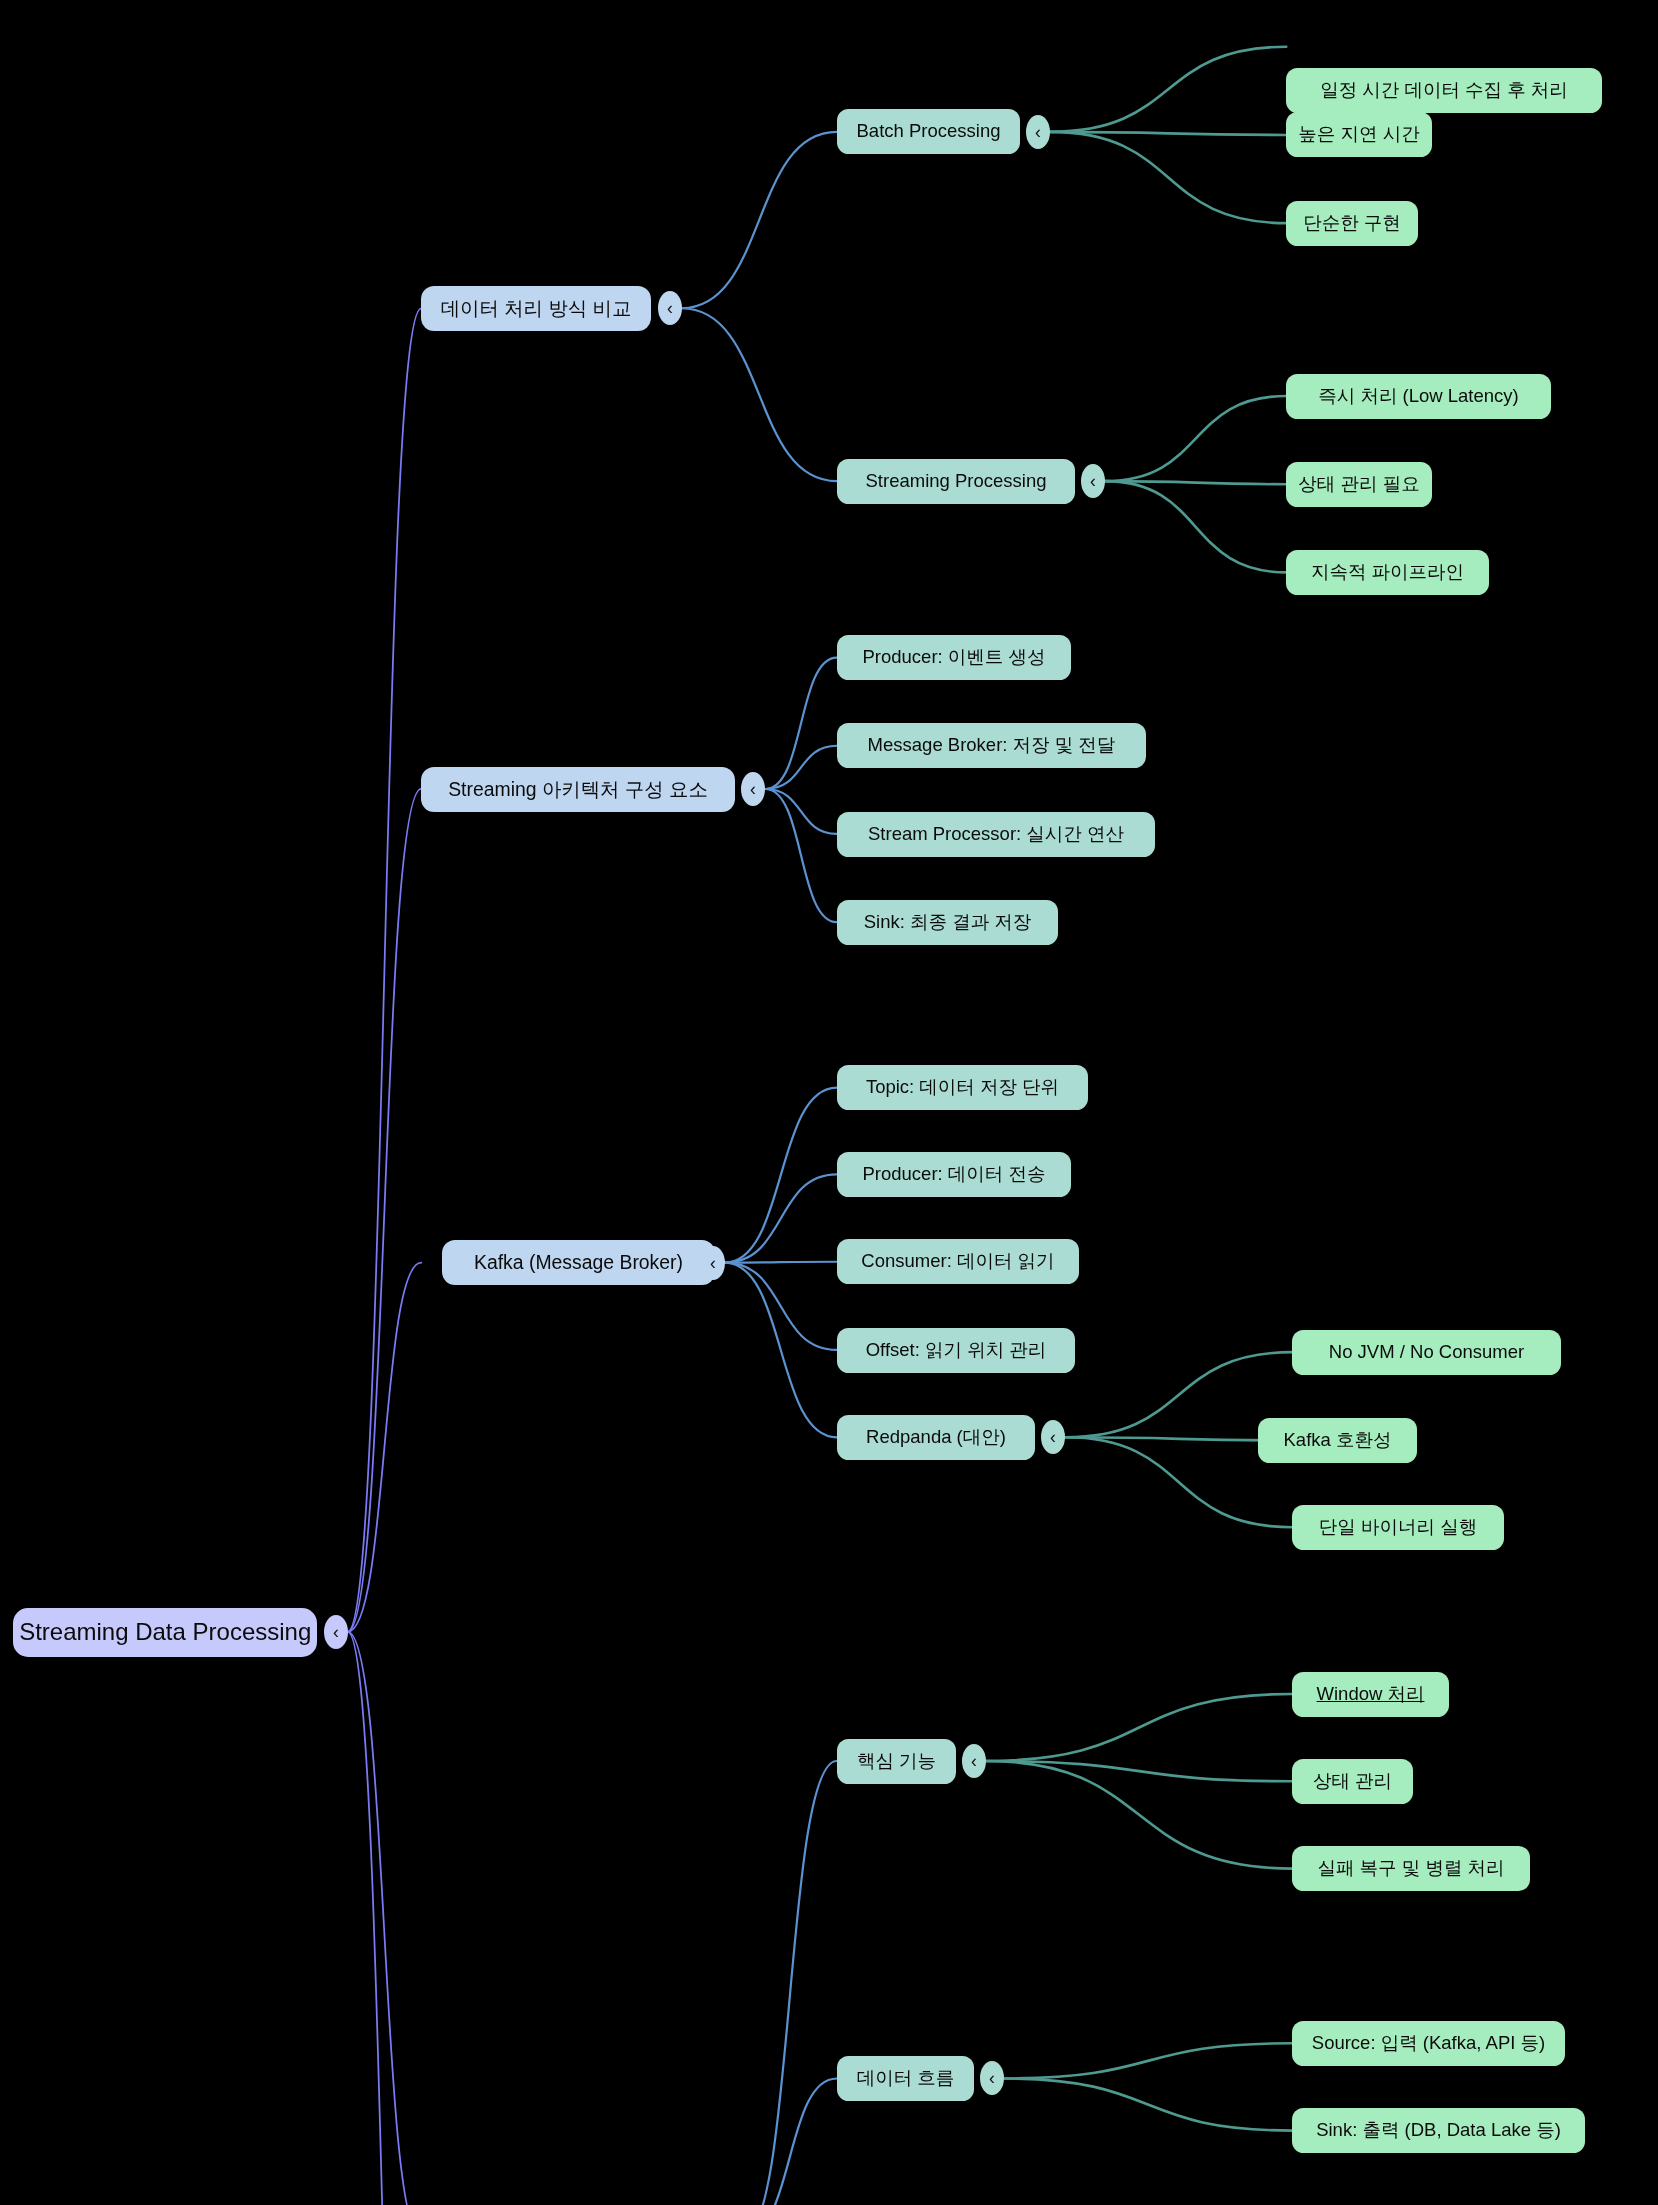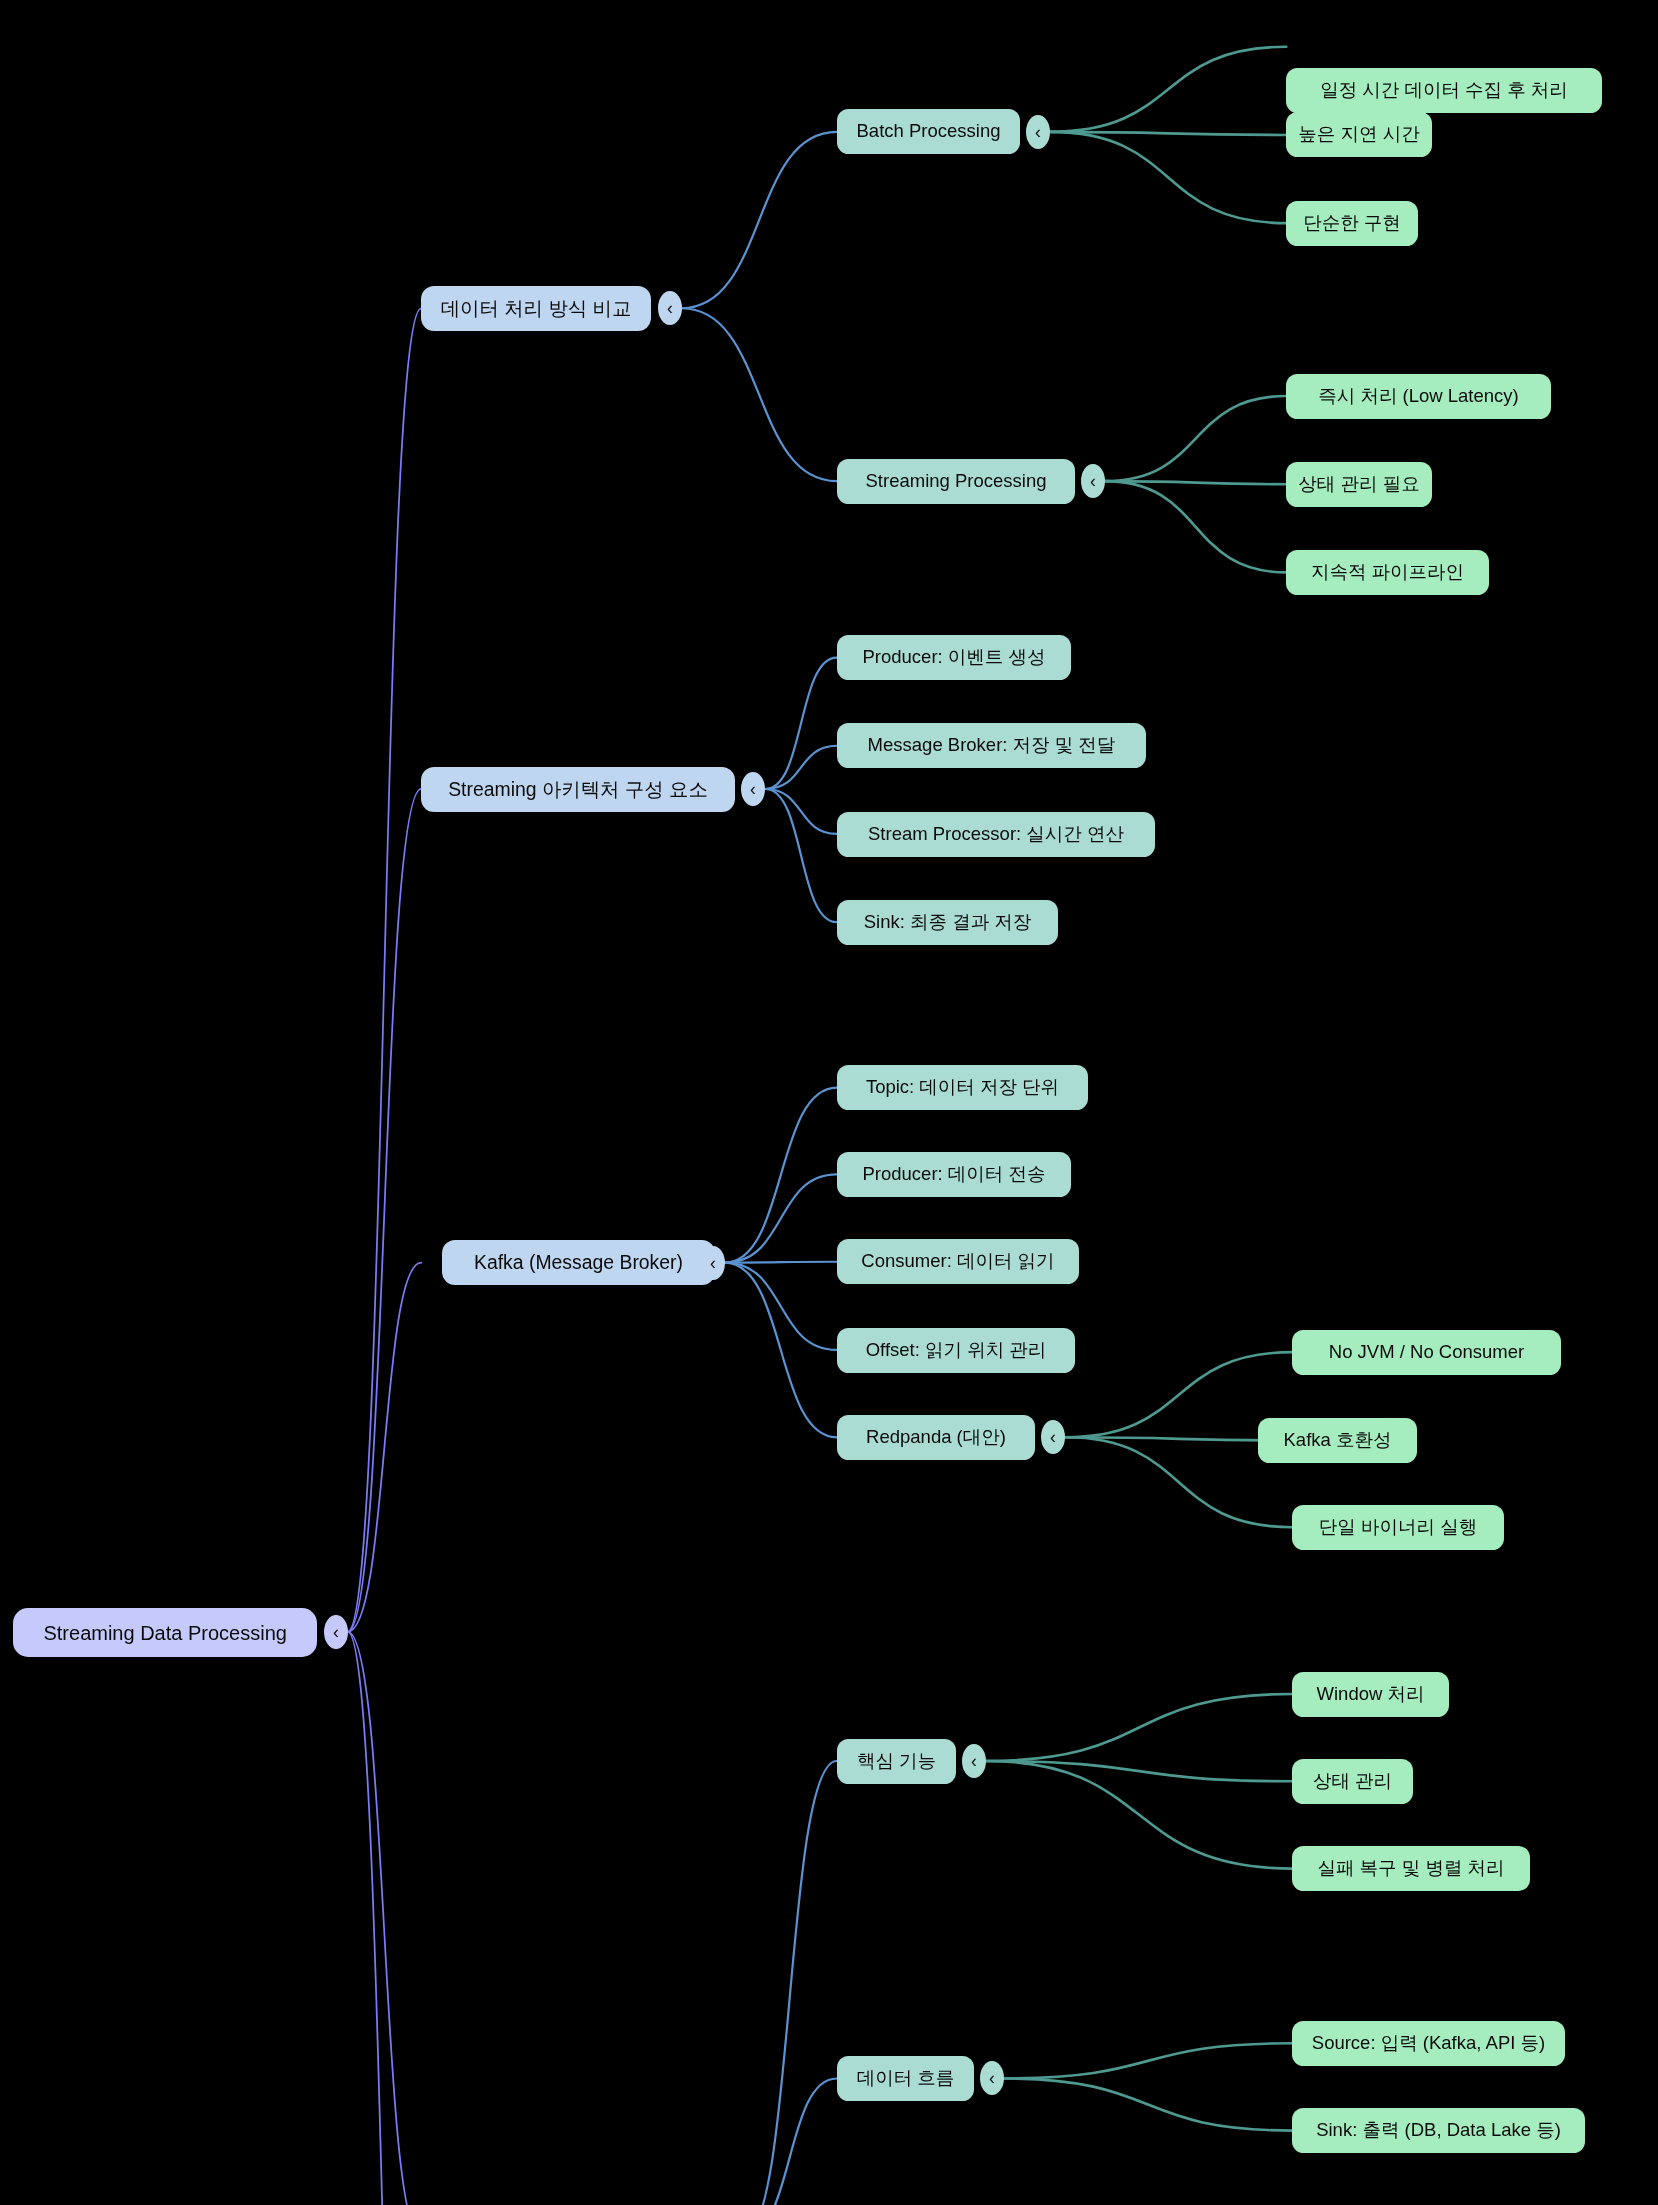--- a/index.html
+++ b/index.html
@@ -27,21 +27,21 @@
     justify-content: center;
     text-align: center;
     color: #0b0b0b;
     border-radius: 11.5px;
     padding: 0 13.2px;
     white-space: nowrap;
     line-height: 1.1;
   }
   .lvl-root {
     background: #c5c9fb;
-    font-size: 20px;
+    font-size: 24px;
     border-radius: 15px;
   }
   .lvl-1 {
     background: #bfd6f0;
     font-size: 19.4px;
     border-radius: 13.2px;
   }
   .lvl-2 {
     background: #aadcd3;
     font-size: 18.5px;
@@ -142,21 +142,21 @@
     <div class="node lvl-2" style="left: 837px; top: 1152px; width: 234px; height: 45px;">Producer: 데이터 전송</div>
     <div class="node lvl-2" style="left: 837px; top: 1239px; width: 242px; height: 45px;">Consumer: 데이터 읽기</div>
     <div class="node lvl-2" style="left: 837px; top: 1328px; width: 238px; height: 45px;">Offset: 읽기 위치 관리</div>
     <div class="node lvl-2" style="left: 837px; top: 1415px; width: 198px; height: 45px;">Redpanda (대안)</div>
     <div class="collapse cl-2" style="left: 1041px; top: 1420px;">‹</div>
     <div class="node lvl-3" style="left: 1292px; top: 1330px; width: 269px; height: 45px;">No JVM / No Consumer</div>
     <div class="node lvl-3" style="left: 1258px; top: 1418px; width: 159px; height: 45px;">Kafka 호환성</div>
     <div class="node lvl-3" style="left: 1292px; top: 1505px; width: 212px; height: 45px;">단일 바이너리 실행</div>
     <div class="node lvl-2" style="left: 837px; top: 1739px; width: 119px; height: 45px;">핵심 기능</div>
     <div class="collapse cl-2" style="left: 962px; top: 1744px;">‹</div>
-    <div class="node lvl-3" style="left: 1292px; top: 1672px; width: 157px; height: 45px;">Window 처리</div>
+    <div class="node lvl-3" style="left: 1292px; top: 1672px; width: 157px; height: 45px; text-decoration: underline;">Window 처리</div>
     <div class="node lvl-3" style="left: 1292px; top: 1759px; width: 121px; height: 45px;">상태 관리</div>
     <div class="node lvl-3" style="left: 1292px; top: 1846px; width: 238px; height: 45px;">실패 복구 및 병렬 처리</div>
     <div class="node lvl-2" style="left: 837px; top: 2056px; width: 137px; height: 45px;">데이터 흐름</div>
     <div class="collapse cl-2" style="left: 980px; top: 2061px;">‹</div>
     <div class="node lvl-3" style="left: 1292px; top: 2021px; width: 273px; height: 45px;">Source: 입력 (Kafka, API 등)</div>
     <div class="node lvl-3" style="left: 1292px; top: 2108px; width: 293px; height: 45px;">Sink: 출력 (DB, Data Lake 등)</div>
   </div>
 
 
 </body></html>

